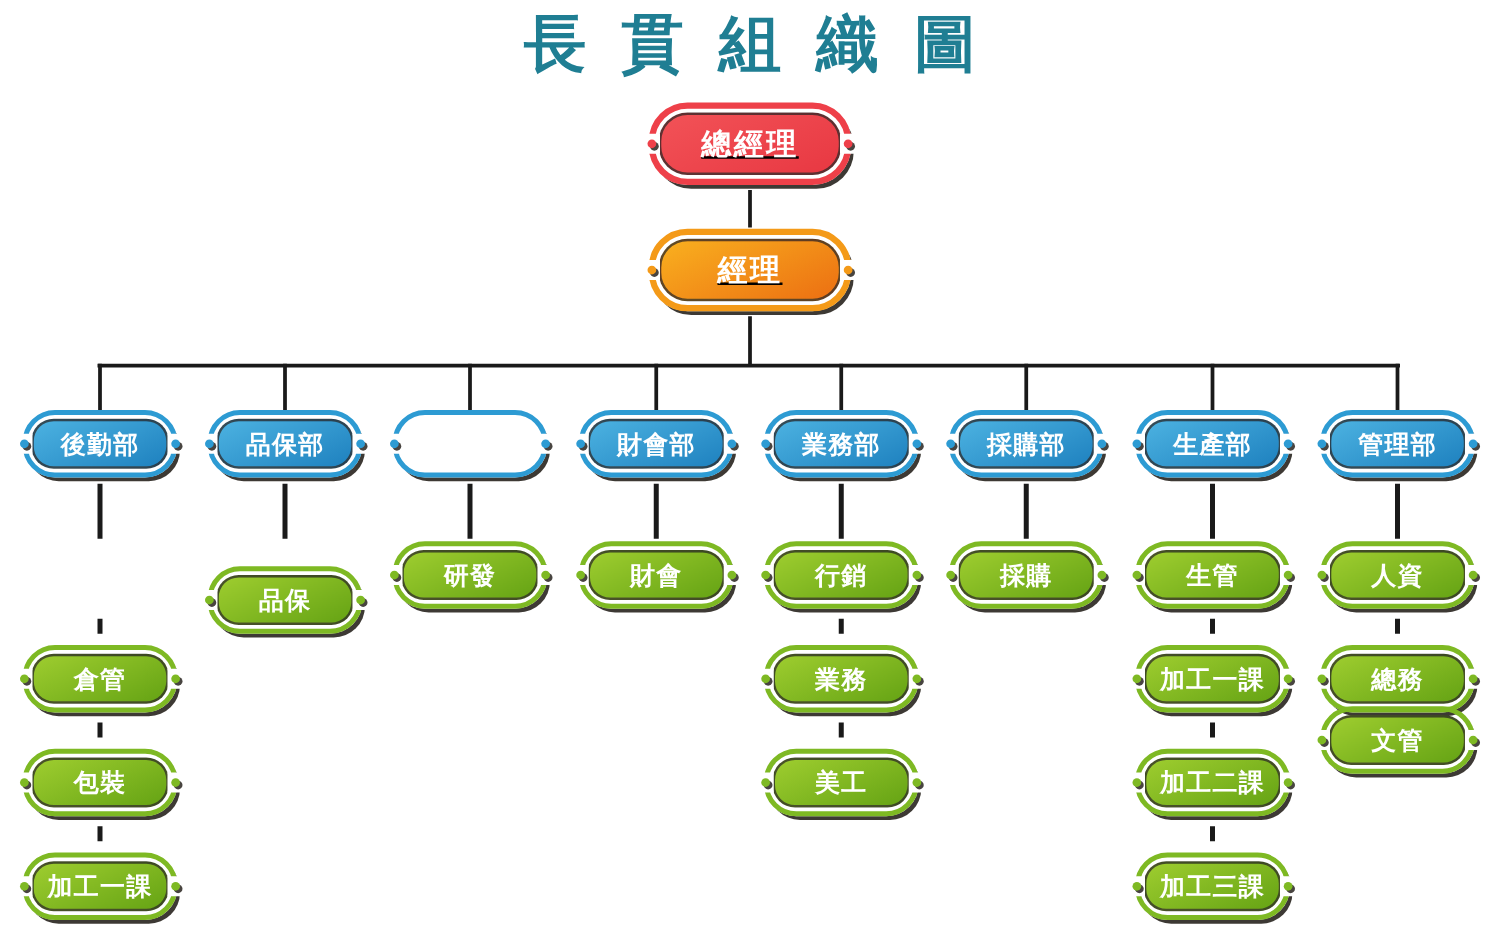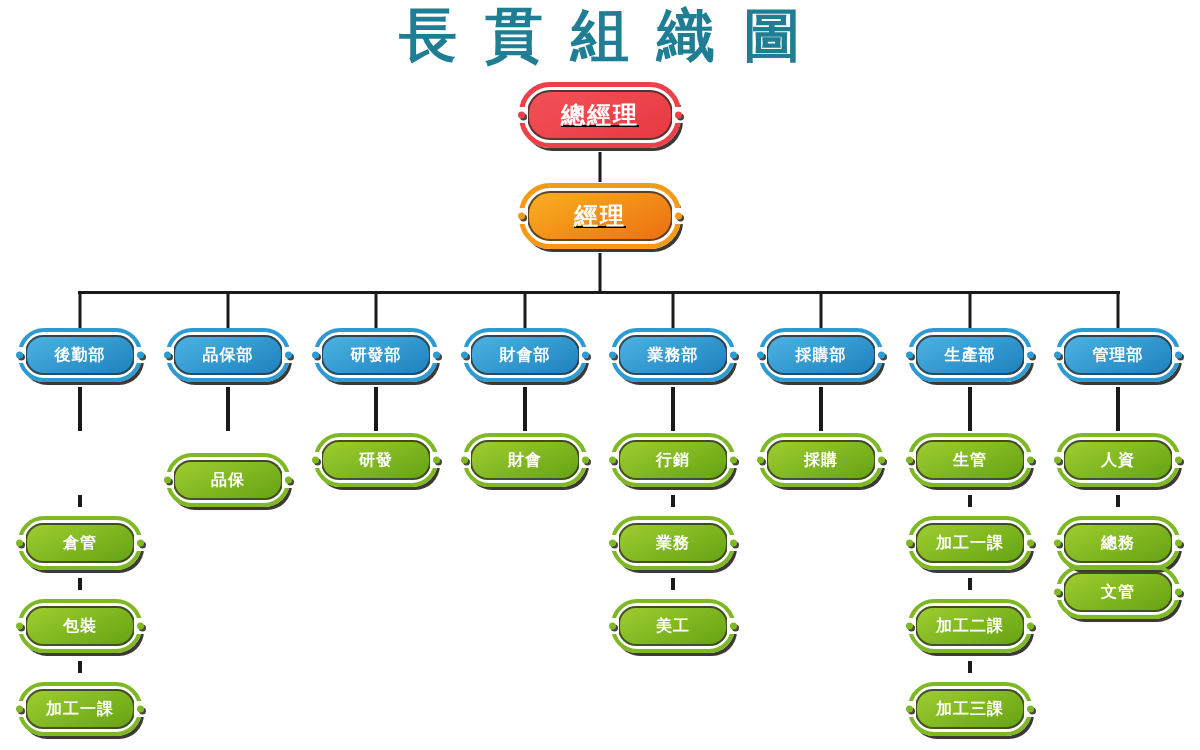--- a/index.html
+++ b/index.html
@@ -1,39 +1,39 @@
 <!DOCTYPE html>
 <html><head>
 <meta charset="utf-8">
 <style>
   html,body{margin:0;padding:0;background:#ffffff;}
   body{font-family:"DejaVu Sans","Liberation Sans",sans-serif;}
   .canvas{position:relative;width:1200px;height:750px;background:#ffffff;overflow:hidden;}
 
   .title{position:absolute;top:6px;left:0;width:100%;text-align:center;
-         font-size:58px;font-weight:800;letter-spacing:28px;padding-left:28px;
+         font-size:50px;font-weight:800;letter-spacing:28px;padding-left:28px;
          box-sizing:border-box;color:#1f7e93;line-height:58px;}
 
   
   .pill{position:absolute;box-sizing:border-box;transform:translateX(-50%);
         border-style:solid;border-color:var(--ring);
         box-shadow:3px 4px 0 -1px rgba(40,35,30,0.9);}
   .pill.lg{width:162px;height:66px;border-width:5px;border-radius:31px;}
   .pill.sm{width:124px;height:54px;border-width:4px;border-radius:26px;}
 
   .pill .fill{position:absolute;box-sizing:border-box;
               background:linear-gradient(155deg,var(--g1),var(--g2));
               border:2px solid rgba(45,42,40,0.75);
               display:flex;align-items:center;justify-content:center;}
   .pill.lg .fill{inset:3px;border-radius:23px;text-decoration:underline;}
   .pill.sm .fill{inset:3px;border-radius:18px;}
 
   .pill .label{color:#ffffff;font-weight:700;white-space:nowrap;}
   .pill.lg .label{font-size:24px;letter-spacing:2px;}
-  .pill.sm .label{font-size:16px;letter-spacing:1px;}
+  .pill.sm .label{font-size:20px;letter-spacing:1px;}
 
   
   .pill .break{position:absolute;top:50%;transform:translateY(-50%);
                width:12px;height:16px;background:#ffffff;z-index:2;}
   .pill .break.l{left:-8px;} .pill .break.r{right:-8px;}
   .pill .dot{position:absolute;top:50%;transform:translateY(-50%);
              width:7px;height:7px;border-radius:50%;background:var(--ring);
              z-index:3;box-shadow:2px 2px 0 rgba(40,35,30,0.85);}
   .pill .dot.l{left:-6px;} .pill .dot.r{right:-6px;}
 
@@ -143,23 +143,20 @@
     <div class="fill">
         <span class="label">品保</span>
       </div>
     <span class="break l"></span>
       <span class="break r"></span>
     <span class="dot l"></span>
       <span class="dot r"></span>
   </div>
 
   <div class="pill sm blue" style="left:376px;top:328px;">
-    <div class="fill">
-        <span class="label">研發部</span>
-      </div>
     <span class="break l"></span>
       <span class="break r"></span>
     <span class="dot l"></span>
       <span class="dot r"></span>
   </div>
   <div class="vdash" style="left:376px;top:387px;height:44px;"></div>
   <div class="pill sm green" style="left:376px;top:433px;">
     <div class="fill">
         <span class="label">研發</span>
       </div>

